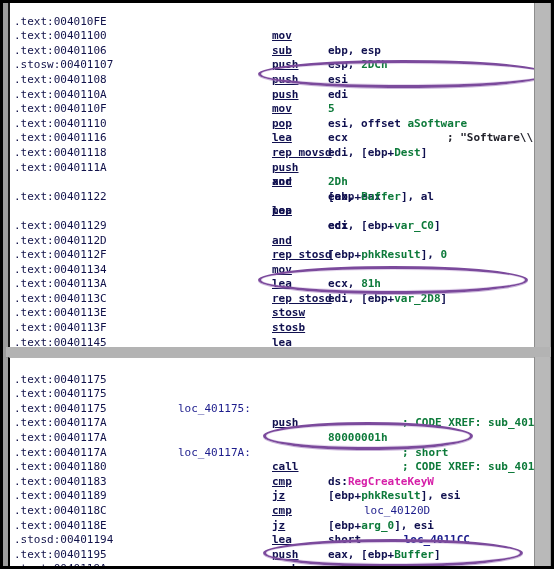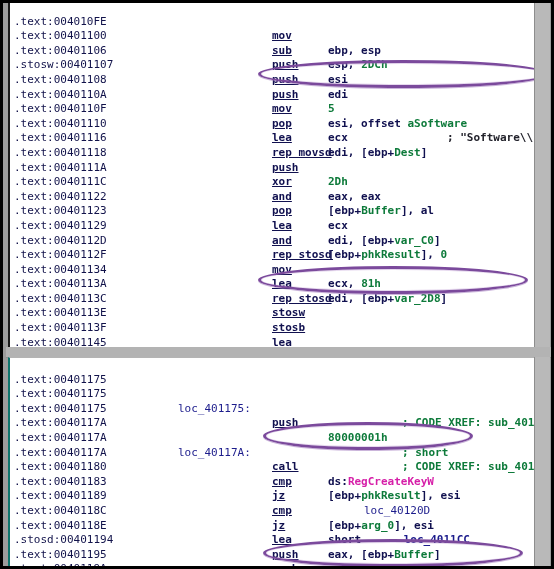--- a/index.html
+++ b/index.html
@@ -26,21 +26,21 @@
     overflow:hidden;
     box-sizing:border-box;
   }
   .panel-top{
     left:5px;top:0px;width:541px;height:344px;
     border-left:2px solid #1a1a1a;
     border-right:1px solid #cfcfcf;
   }
   .panel-bottom{
     left:5px;top:354px;width:541px;height:212px;
-    border-left:2px solid #0f766e;
+    border-left:2px solid #000000;
     border-right:1px solid #cfcfcf;
     border-top:1px solid #b4b4b4;
   }
   .panel-top .inner{position:absolute;left:0;top:-3px;width:100%;}
   .panel-bottom .inner{position:absolute;left:0;top:0;width:100%;}
 
   
   .gutter{
     position:absolute;background:#b9b9b9;
   }
@@ -149,31 +149,29 @@
           <span class="c-addr addr">.text:00401118</span>
           <span class="c-mn mn">push</span>
           <span class="c-op num">2Dh</span>
         </div>
         <div class="line">
           <span class="c-addr addr">.text:0040111A</span>
           <span class="c-mn mn">xor</span>
           <span class="c-op op">eax, eax</span>
         </div>
         <div class="line">
-          <span class="c-addr addr">.text:0040111C</span>
           <span class="c-mn mn">and</span>
           <span class="c-op op">[ebp+<span class="var">Buffer</span>], al</span>
         </div>
         <div class="line">
           <span class="c-addr addr">.text:00401122</span>
           <span class="c-mn mn">pop</span>
           <span class="c-op op">ecx</span>
         </div>
         <div class="line">
-          <span class="c-addr addr">.text:00401123</span>
           <span class="c-mn mn">lea</span>
           <span class="c-op op">edi, [ebp+<span class="var">var_C0</span>]</span>
         </div>
         <div class="line">
           <span class="c-addr addr">.text:00401129</span>
           <span class="c-mn mn">and</span>
           <span class="c-op op">[ebp+<span class="var">phkResult</span>], <span class="num">0</span></span>
         </div>
         <div class="line">
           <span class="c-addr addr">.text:0040112D</span>

